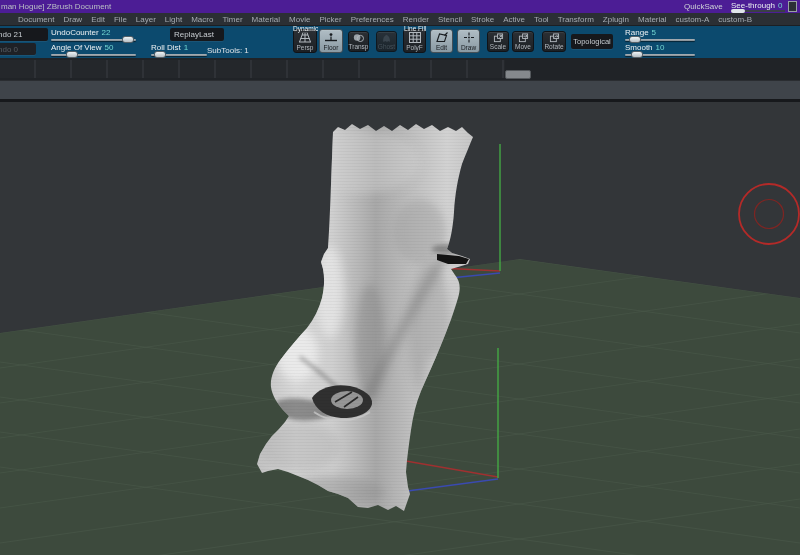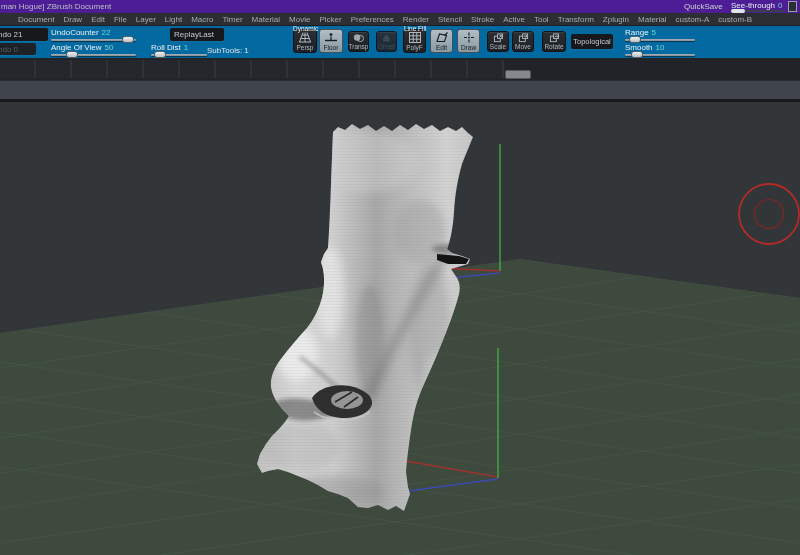--- a/index.html
+++ b/index.html
@@ -19,21 +19,21 @@
   .tb-see .trk{position:relative;margin-top:0px;height:2px;background:#3a4046;}
   .tb-see .hnd{position:absolute;left:0;top:-1px;width:14px;height:4px;background:#dfe6ea;border-radius:2px;}
   .tb-cut{position:absolute;left:788px;top:1px;width:9px;height:11px;background:#2b3036;border:1px solid #99a0a6;}
 
   
   #menubar{position:absolute;left:0;top:13px;width:800px;height:13px;background:#2b2f34;
            border-bottom:1px solid #1c1f23;display:flex;align-items:center;gap:9px;padding-left:18px;}
   .menu-item{font-size:8px;color:#a6abb1;cursor:default;}
 
   
-  #toolbar{position:absolute;left:0;top:26px;width:800px;height:44px;background:#0369a1;overflow:visible;}
+  #toolbar{position:absolute;left:0;top:26px;width:800px;height:44px;background:#0c4a6e;overflow:visible;}
   .dbox{position:absolute;background:#16181c;border-radius:2px;color:#c6cbd0;font-size:8px;
         display:flex;align-items:center;padding:0 4px;box-shadow:0 1px 0 rgba(255,255,255,.06);}
   .dbox.dim{color:#565c62;background:#1e2126;}
   .slider{position:absolute;}
   .slider .lab{font-size:8px;color:#edf1f3;white-space:nowrap;line-height:9px;}
   .slider .lab .val{color:#72d6d2;margin-left:3px;}
   .slider .track{position:relative;margin-top:2px;height:2px;border-radius:1px;
                  background:linear-gradient(#aab2b8,#848c92);box-shadow:0 1px 1px rgba(0,0,0,.5);}
   .slider .handle{position:absolute;top:-3px;width:12px;height:7px;border-radius:3px;
                   background:linear-gradient(#eef3f5,#b6bfc5);border:1px solid #566067;}

